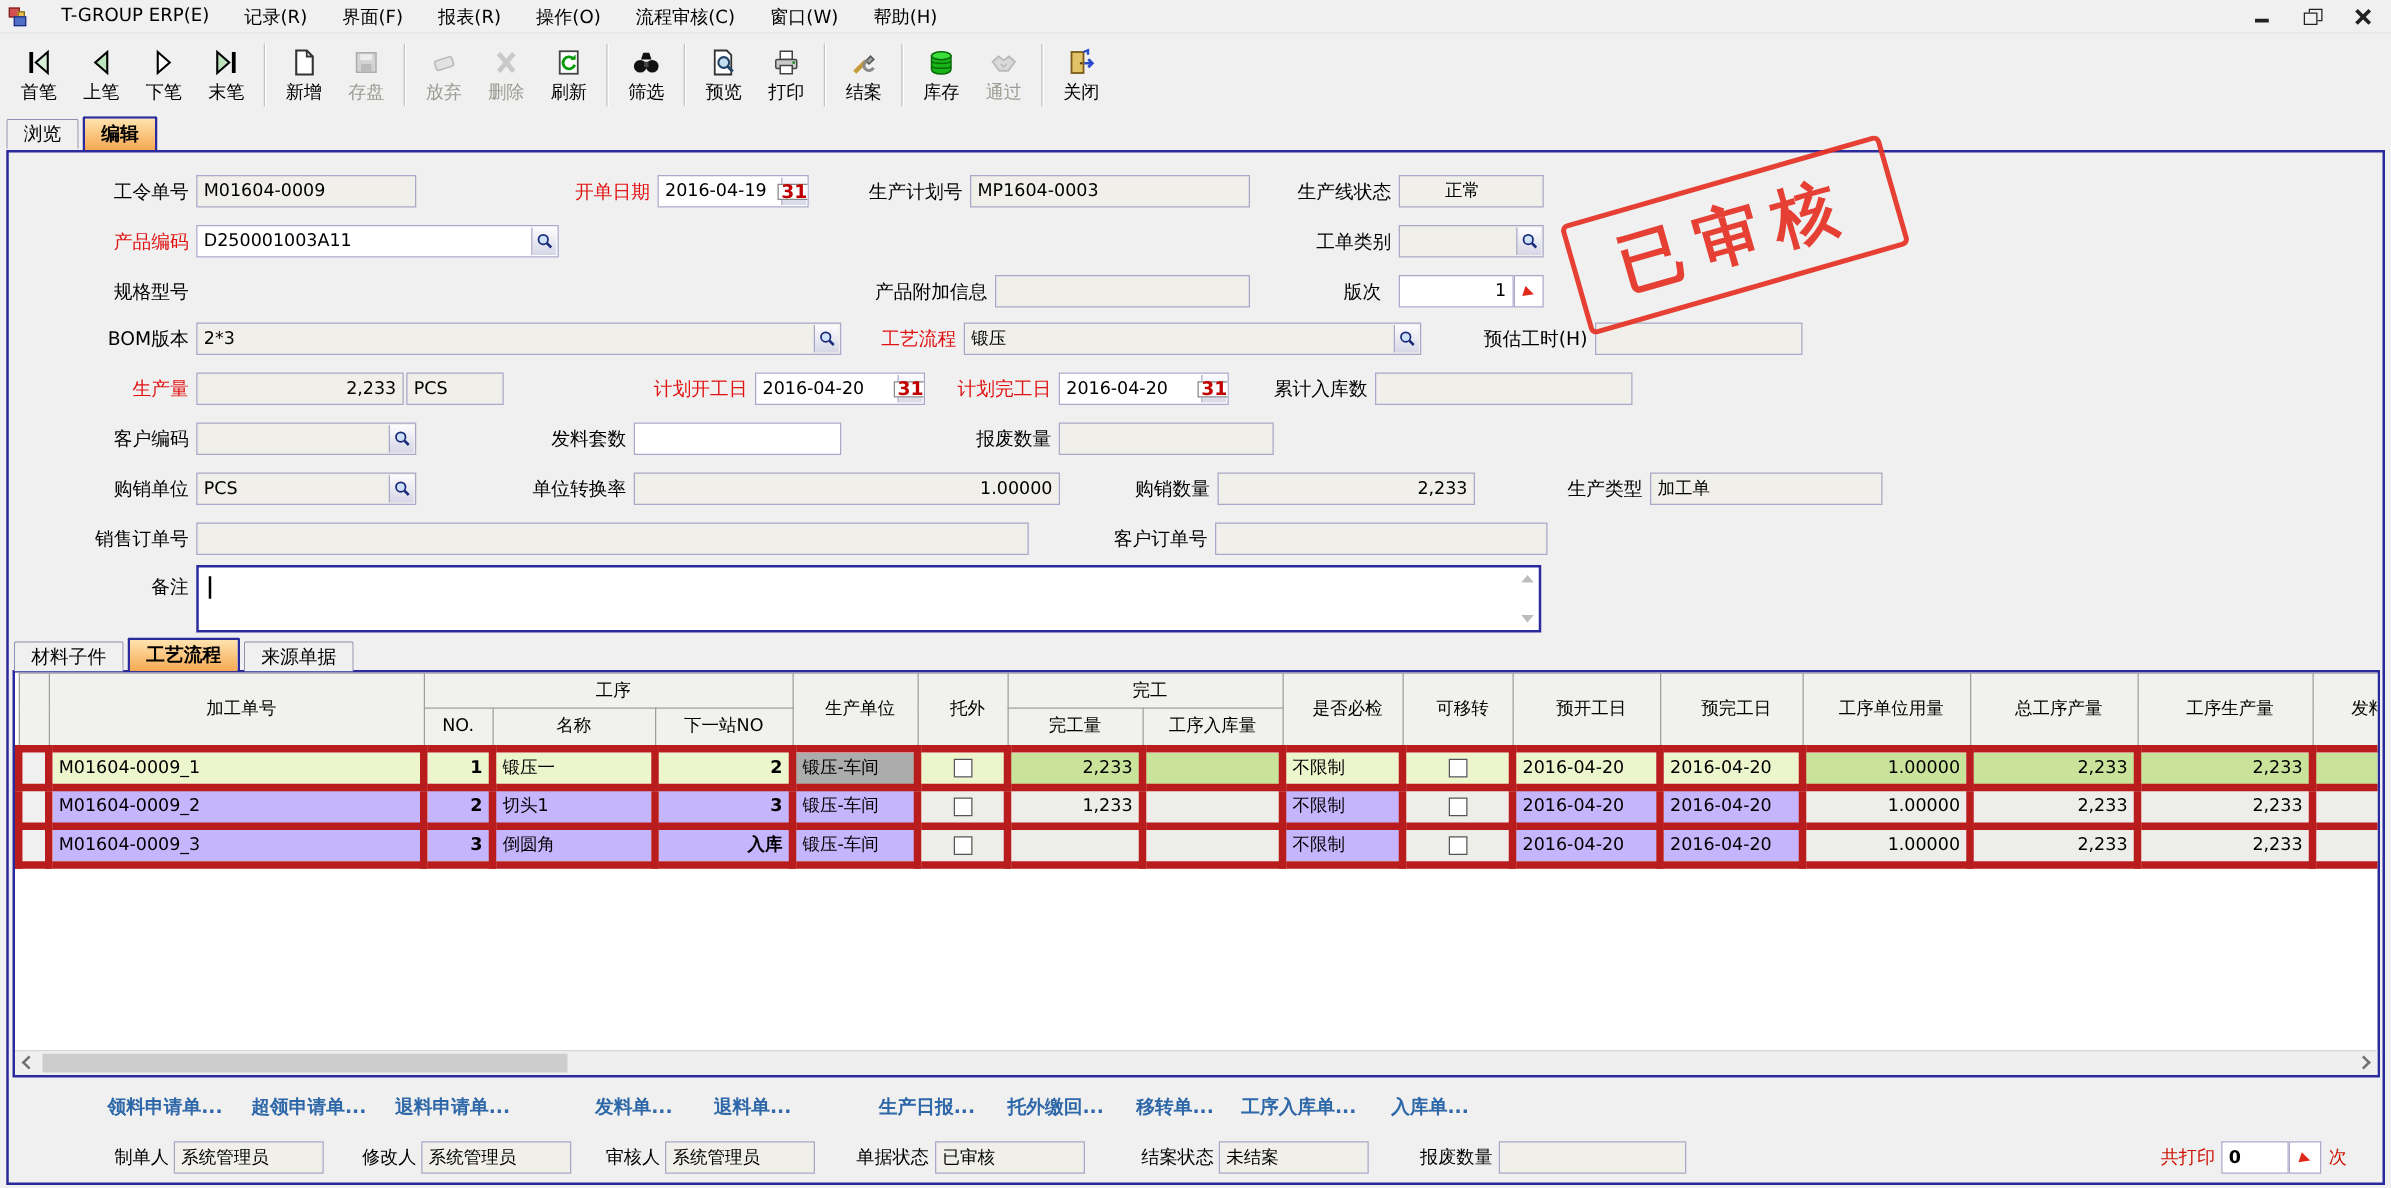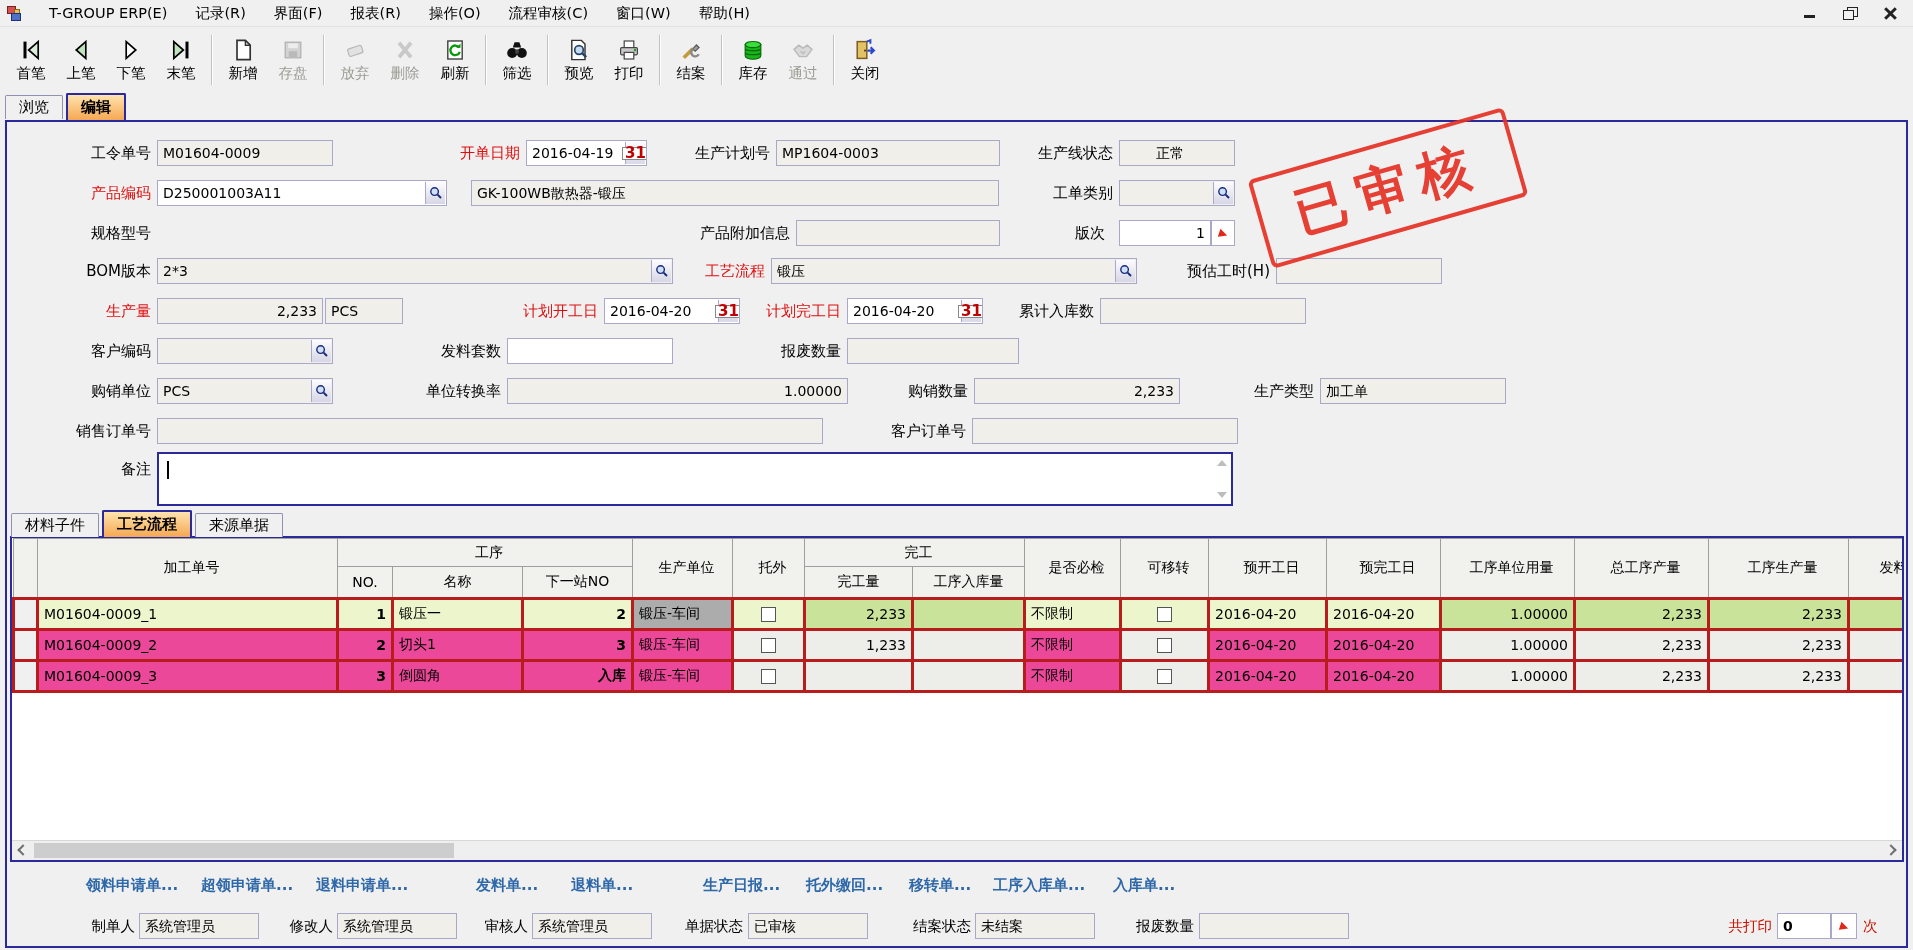--- a/index.html
+++ b/index.html
@@ -61,30 +61,30 @@
 
 .stamp {position:absolute;left:1248px;top:20px;width:266px;height:92px;border:4px solid #E63226;border-radius:6px;color:#E63226;font-size:52px;font-weight:bold;letter-spacing:12px;text-align:center;line-height:84px;transform:rotate(-16deg);opacity:.93;background:rgba(255,255,255,0.0);}
 
 
 .subtabstrip {position:absolute;left:4px;top:387px;height:28px;display:flex;align-items:flex-end;font-size:15px;z-index:4;}
 
 
 .gridpanel {position:absolute;left:3px;top:414px;width:1894px;height:326px;border:2px solid #2A2A9C;background:#FFF;overflow:hidden;}
 table.grid {border-collapse:collapse;table-layout:fixed;width:1931px;font-size:14px;}
 table.grid th {background:#F1F1ED;border:1px solid #9E9E9E;font-weight:normal;text-align:center;padding:0 2px;}
-table.grid td {border:3px solid #b91c1c;padding:0 5px;white-space:nowrap;overflow:hidden;height:31px;}
+table.grid td {border:6px solid #b91c1c;padding:0 5px;white-space:nowrap;overflow:hidden;height:31px;}
 tr.hrow1 th {height:28px;padding-left:10px;}
 tr.hrow2 th {height:32px;}
 td.rt {text-align:right;}
 td.b {font-weight:bold;}
 .cbx {width:15px;height:15px;border:1px solid #555;background:#FFF;margin:0 auto;}
 tr.sel td {background:#ECF5CB;}
 tr.sel td.dark {background:#C9E39B;}
 tr.sel td.cur {background:#ACACAC;}
-tr.nrm td {background:#ec4899;}
+tr.nrm td {background:#c4b5fd;}
 tr.nrm td.gray {background:#EDEDE9;}
 .hscroll {position:absolute;left:0;bottom:0;width:100%;height:20px;background:#EFEFEF;border-top:1px solid #D8D8D8;}
 .hthumb {position:absolute;left:22px;top:2px;width:420px;height:15px;background:#CDCDCD;}
 .harr {position:absolute;top:5px;width:8px;height:8px;border-left:2px solid #707070;border-bottom:2px solid #707070;}
 .harr.l {left:7px;transform:rotate(45deg);}
 .harr.r {right:7px;transform:rotate(225deg);}
 
 
 .link {position:absolute;top:754px;font-size:15px;font-weight:bold;color:#2E68A8;white-space:nowrap;cursor:pointer;}
 .flbl {position:absolute;top:791px;height:26px;line-height:26px;text-align:right;font-size:14.5px;white-space:nowrap;}
@@ -270,21 +270,20 @@
   <div class="lbl req" style="left:60px;top:58px;width:84px;">产品编码</div>
   <div class="fld white" style="left:150px;top:58px;width:290px;">
     <span>D250001003A11</span>
     <span class="iconbtn right">
         <svg width="14" height="14" viewBox="0 0 14 14">
           <circle cx="5.6" cy="5.6" r="3.8" fill="#CFE0FA" stroke="#1A2A7A" stroke-width="1.4"></circle>
           <path d="M8.6 8.6 12 12" stroke="#1A2A7A" stroke-width="2"></path>
         </svg>
       </span>
   </div>
-  <div class="fld" style="left:464px;top:58px;width:528px;">GK-100WB散热器-锻压</div>
   <div class="lbl" style="left:1019px;top:58px;width:87px;">工单类别</div>
   <div class="fld" style="left:1112px;top:58px;width:116px;">
     <span></span>
     <span class="iconbtn right">
         <svg width="14" height="14" viewBox="0 0 14 14">
           <circle cx="5.6" cy="5.6" r="3.8" fill="#CFE0FA" stroke="#1A2A7A" stroke-width="1.4"></circle>
           <path d="M8.6 8.6 12 12" stroke="#1A2A7A" stroke-width="2"></path>
         </svg>
       </span>
   </div>

